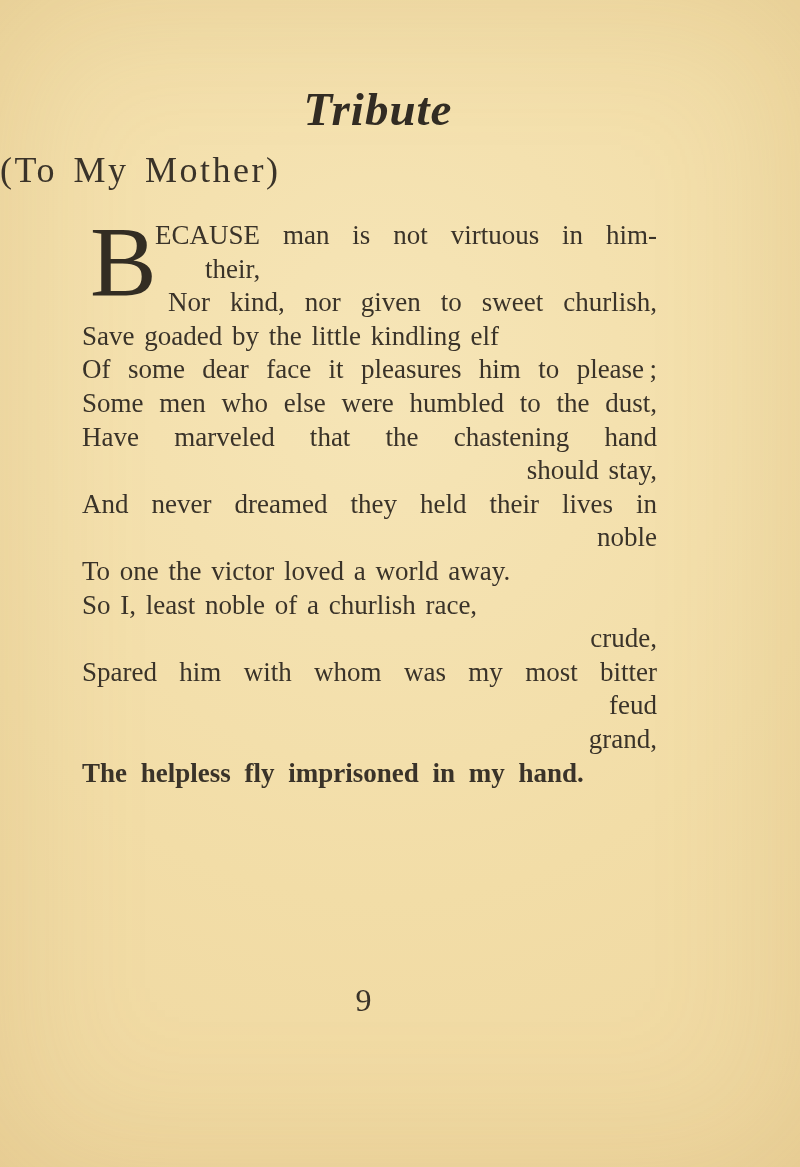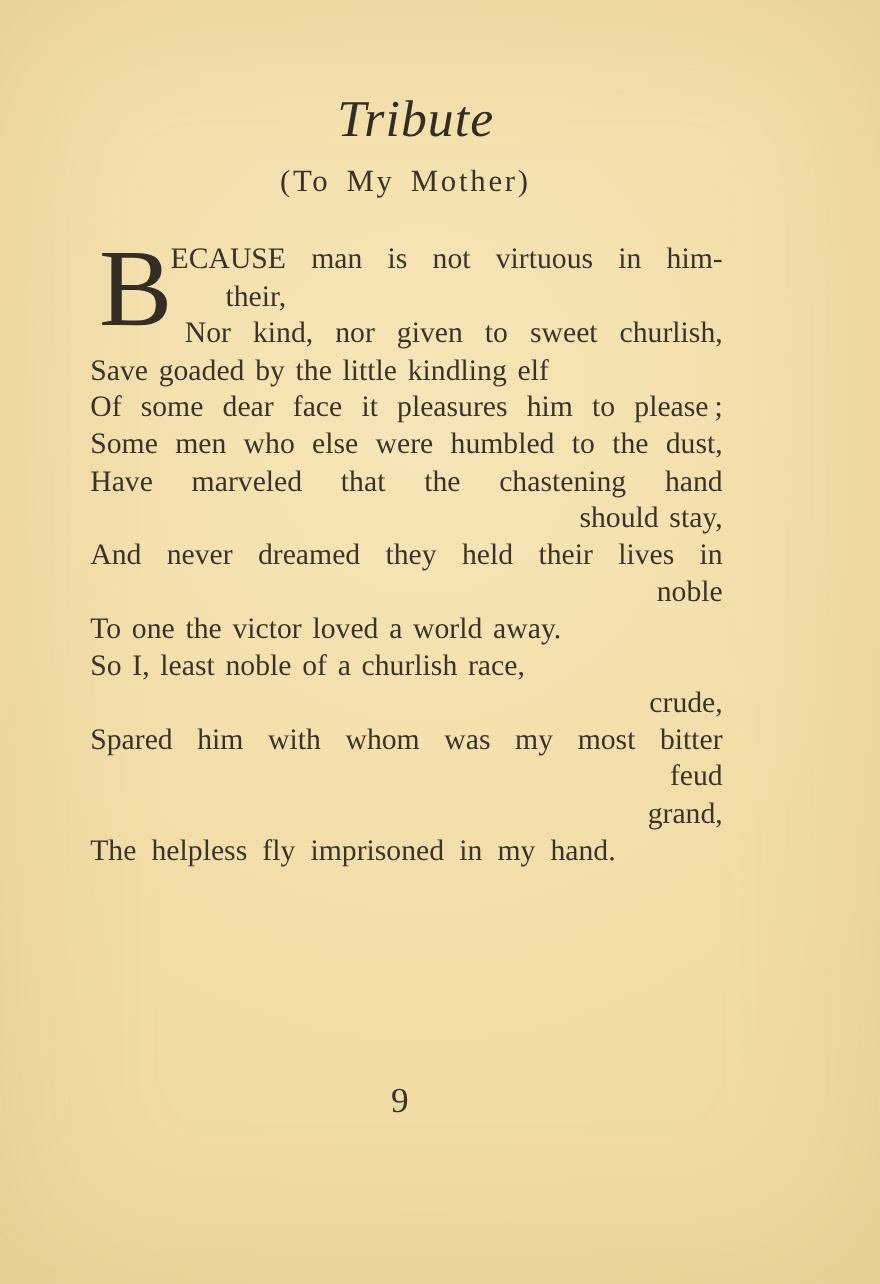--- a/index.html
+++ b/index.html
@@ -12,44 +12,43 @@
     background: radial-gradient(ellipse 130% 100% at 48% 32%,
       #f6e5b7 0%, #f2dda7 45%, #efd7a0 80%, #ecd299 100%);
     box-shadow: inset 0 0 150px rgba(186,146,74,0.20);
     font-family: "Liberation Serif", "DejaVu Serif", serif;
     color: #3a3329;
   }
   .title {
     position: absolute; top: 86px; left: 0; width: 756px;
     text-align: center;
     font-style: italic; font-size: 47px; line-height: 1;
-    letter-spacing: 1px; color: #322c23;
+    letter-spacing: 1px; color: #322c23; font-weight: bold;
   }
   .subtitle {
     position: absolute; top: 152px; left: 0; width: 737px;
-    text-align: center;
-    font-size: 28px; line-height: 1;
+    font-size: 36px; line-height: 1;
     letter-spacing: 2.5px; word-spacing: 5px; color: #3a3329;
   }
   .poem {
     position: absolute; top: 219px; left: 82px; width: 575px;
     font-size: 27px; line-height: 33.6px;
   }
   .dropcap {
     position: absolute; left: 8px; top: -15px;
     font-size: 100px; line-height: 1.15; color: #332d23;
   }
   .line { word-spacing: 3px; }
   .s-first   { margin-left: 73px;  text-align: justify; text-align-last: justify; }
   .s-hang    { margin-left: 123px; }
   .s-after   { margin-left: 86px;  text-align: justify; text-align-last: justify; }
   .s-justify { text-align: justify; text-align-last: justify; }
   .s-runover { margin-left: 63px; text-align: right; }
   .s-normal  { }
-  .s-wide    { word-spacing: 7px; }
+  .s-wide    { word-spacing: 7px; font-weight: bold; }
   .folio {
     position: absolute; top: 984px; left: 0; width: 727px;
     text-align: center; font-size: 32px; line-height: 1; color: #3a3329;
   }
 </style>
 </head>
 <body>
 
 <div class="page">
   <div class="title">Tribute</div>

